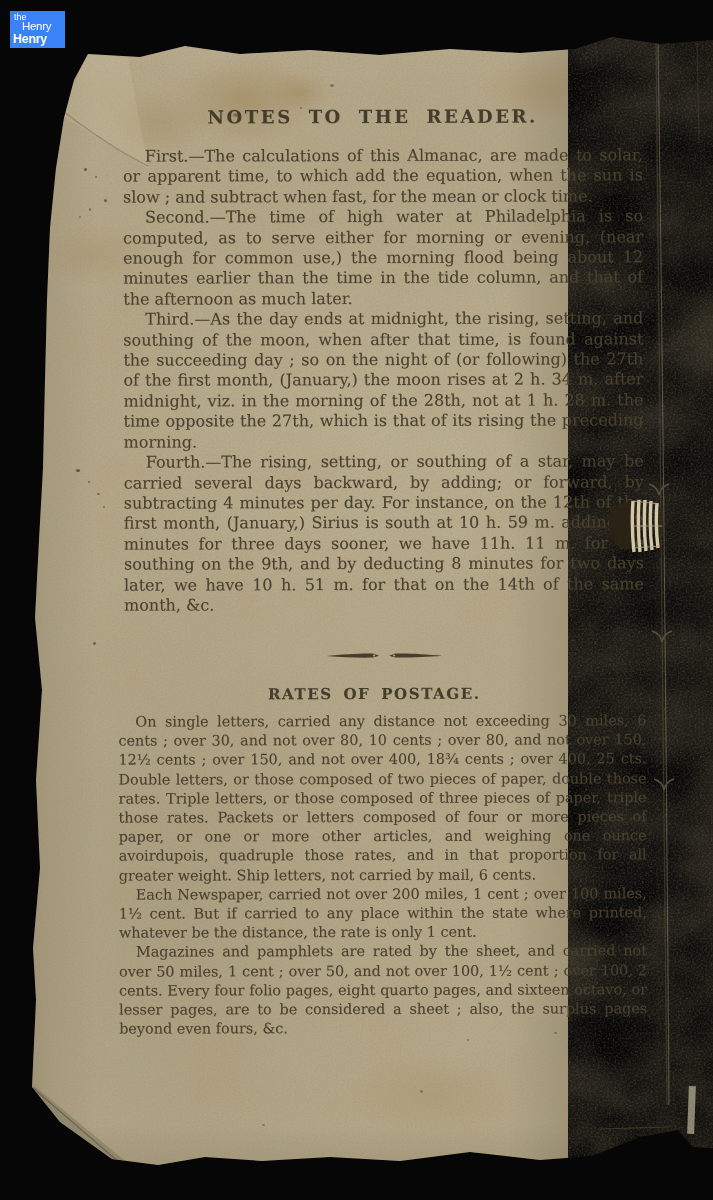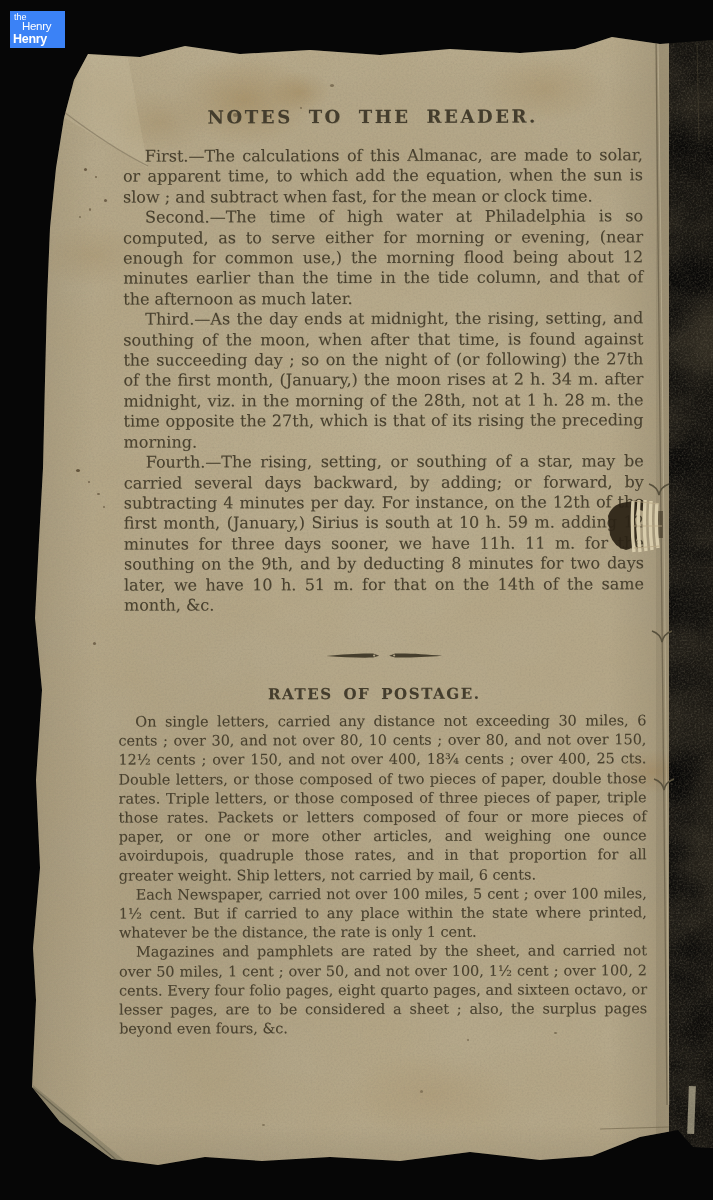--- a/index.html
+++ b/index.html
@@ -3,21 +3,21 @@
 <meta charset="utf-8">
 <style>
   html,body { margin:0; padding:0; background:#060606; }
   .scene {
     position:relative; width:713px; height:1200px; overflow:hidden;
     background:#060606;
     font-family:"DejaVu Serif","Liberation Serif",serif;
   }
   
   .page {
-    position:absolute; left:0; top:0; width:669px; height:1200px;
+    position:absolute; left:0; top:0; width:568px; height:1200px;
     clip-path: polygon(
       88px 54px, 140px 57px, 185px 46px, 240px 54px, 310px 50px, 380px 55px,
       450px 49px, 520px 53px, 575px 49px, 612px 37px, 660px 44px, 713px 40px,
       713px 1148px,
       693px 1147px, 678px 1130px, 640px 1137px, 592px 1156px, 540px 1160px,
       470px 1152px, 400px 1161px, 330px 1157px, 262px 1161px, 205px 1157px,
       158px 1165px, 112px 1159px,
       60px 1122px, 32px 1087px,
       36px 1000px, 33px 948px, 40px 868px, 36px 780px, 42px 690px, 35px 618px,
       39px 540px, 43px 468px, 45px 380px, 47px 300px, 50px 228px, 56px 168px,
@@ -175,21 +175,21 @@
           <path d="M117,6 C100,4.2 82,3.2 70,3.6 L64,5.8 L70,7.6 C82,7.9 100,7.4 117,6 Z" fill="#453e2d"></path>
           <circle cx="49" cy="5.6" r="1.1" fill="#b5a88a"></circle>
           <circle cx="69" cy="5.6" r="1.1" fill="#b5a88a"></circle>
         </svg>
       </div>
 
       <h2 class="postage-title">RATES OF POSTAGE.</h2>
 
       <div class="postage-body">
         <p>On single letters, carried any distance not exceeding 30 miles, 6 cents ; over 30, and not over 80, 10 cents ; over 80, and not over 150, 12½ cents ; over 150, and not over 400, 18¾ cents ; over 400, 25 cts. Double letters, or those composed of two pieces of paper, double those rates. Triple letters, or those composed of three pieces of paper, triple those rates. Packets or letters composed of four or more pieces of paper, or one or more other articles, and weighing one ounce avoirdupois, quadruple those rates, and in that proportion for all greater weight. Ship letters, not carried by mail, 6 cents.</p>
-        <p>Each Newspaper, carried not over 100 miles, 5 cent ; over 100 miles, 1½ cent. But if carried to any place within the state where printed, whatever be the distance, the rate is only 1 cent.</p>
+        <p>Each Newspaper, carried not over 200 miles, 1 cent ; over 100 miles, 1½ cent. But if carried to any place within the state where printed, whatever be the distance, the rate is only 1 cent.</p>
         <p>Magazines and pamphlets are rated by the sheet, and carried not over 50 miles, 1 cent ; over 50, and not over 100, 1½ cent ; over 100, 2 cents. Every four folio pages, eight quarto pages, and sixteen octavo, or lesser pages, are to be considered a sheet ; also, the surplus pages beyond even fours, &amp;c.</p>
       </div>
     </div>
 
     <svg class="thread-patch" width="60" height="62" aria-hidden="true">
       <path d="M2,20 Q6,9 16,7 L32,4 Q38,3 40,8 L37,15 L31,13 L29,22 L31,42 Q29,52 20,54 Q8,51 4,39 Z" fill="#2a2215" opacity="0.92"></path>
       <rect x="50" y="15" width="7" height="27" fill="#332a1a" opacity="0.55"></rect>
       <g stroke="#dbcfae" stroke-width="3.4" fill="none" opacity="0.95">
         <path d="M27,5 C26,20 26,38 28,56"></path>
         <path d="M33,4 C32,20 32,38 34,56"></path>

